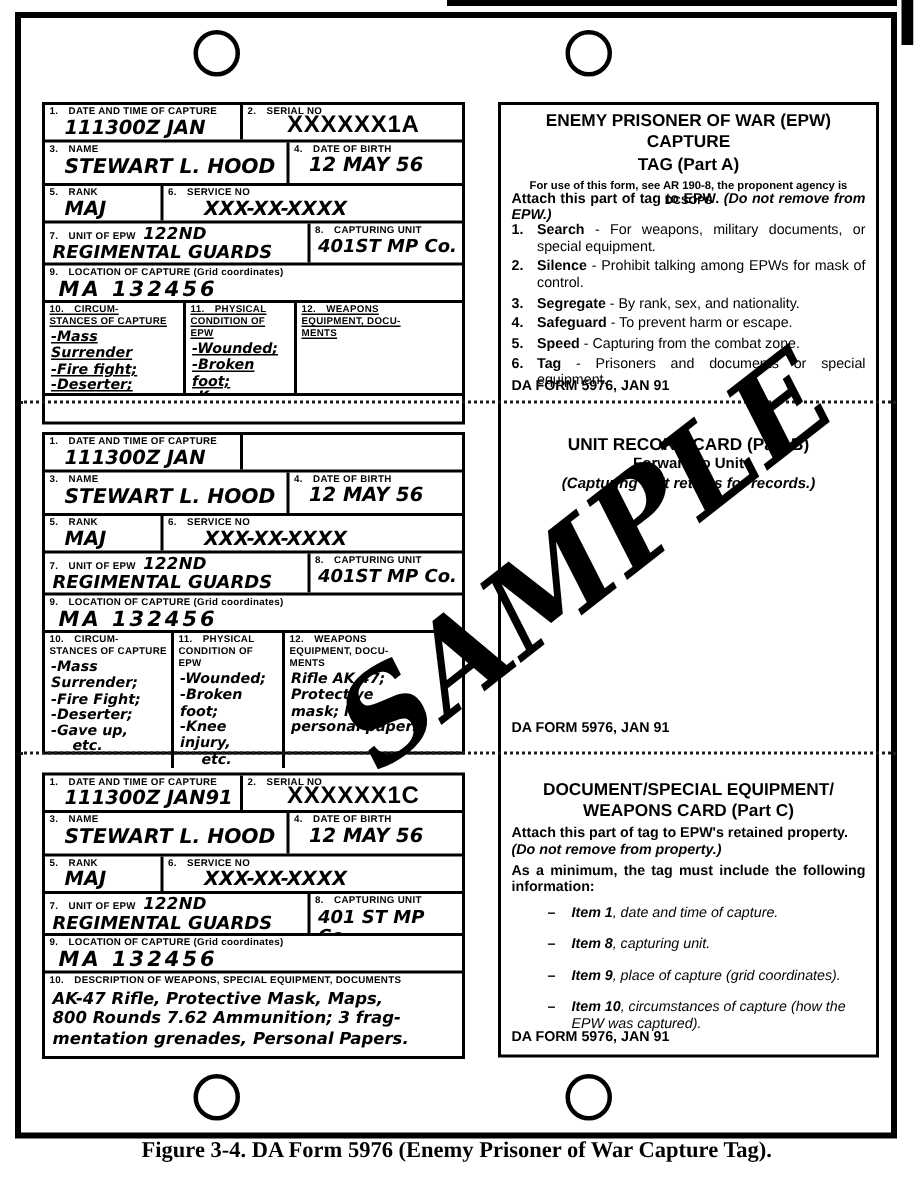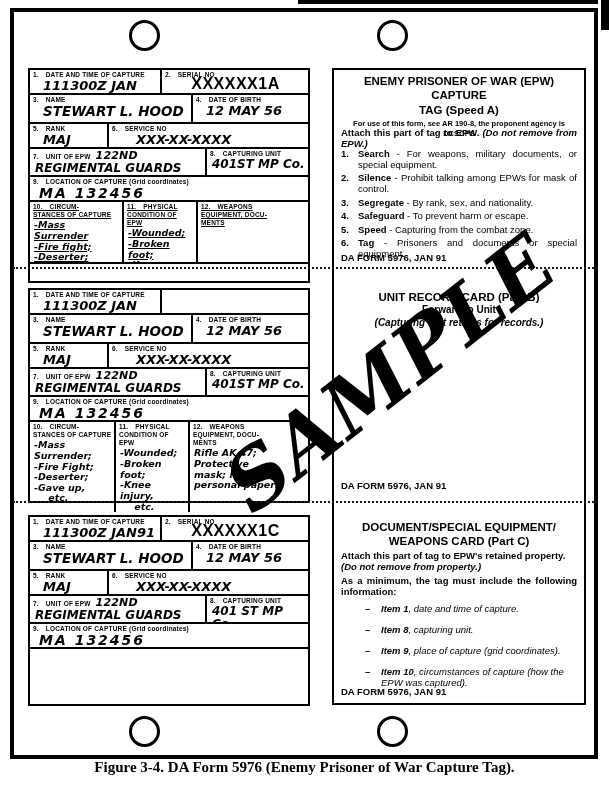--- a/index.html
+++ b/index.html
@@ -259,27 +259,35 @@
         <div class="flabel">8.  CAPTURING UNIT</div>
         <div class="hw med">401 ST MP Co.</div>
       </div>
     </div>
     <div class="frow" style="height:25px;">
       <div class="fcell grow">
         <div class="flabel">9.  LOCATION OF CAPTURE (Grid coordinates)</div>
         <div class="hw loc">MA 132456</div>
       </div>
     </div>
+    <div class="frow nb fill">
+      <div class="fcell grow">
+        <div class="flabel">10.  DESCRIPTION OF WEAPONS, SPECIAL EQUIPMENT, DOCUMENTS</div>
+        <div class="hw desc">AK-47 Rifle, Protective Mask, Maps,
+800 Rounds 7.62 Ammunition; 3 frag-
+mentation grenades, Personal Papers.</div>
+      </div>
+    </div>
   </div>
 
   <div class="rbox">
 
     <div class="rsec" style="top:4px;">
       <div class="rtitle">ENEMY PRISONER OF WAR (EPW) CAPTURE
-TAG (Speed A)</div>
+TAG (Part A)</div>
       <div class="rsub">For use of this form, see AR 190-8, the proponent agency is
 DCSOPS</div>
     </div>
     <div class="rsec rattach" style="top:58px;">
       <span>Attach this part of tag to EPW. </span><span class="it">(Do not remove from EPW.)</span>
     </div>
     <div class="rsec" style="top:79px;">
       <div class="pa-item">
         <span class="inum">1.</span>
         <span class="itext"><b>Search</b><span> - For weapons, military documents, or special equipment.</span></span>

